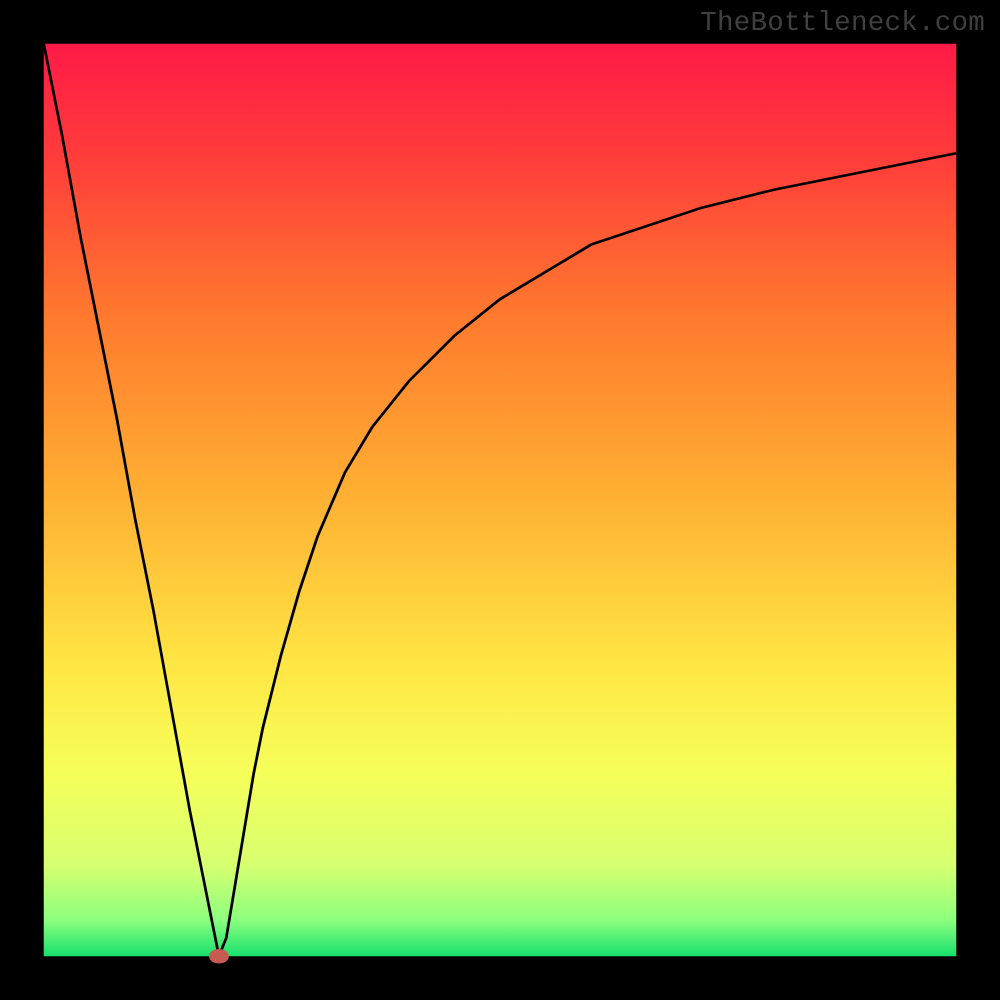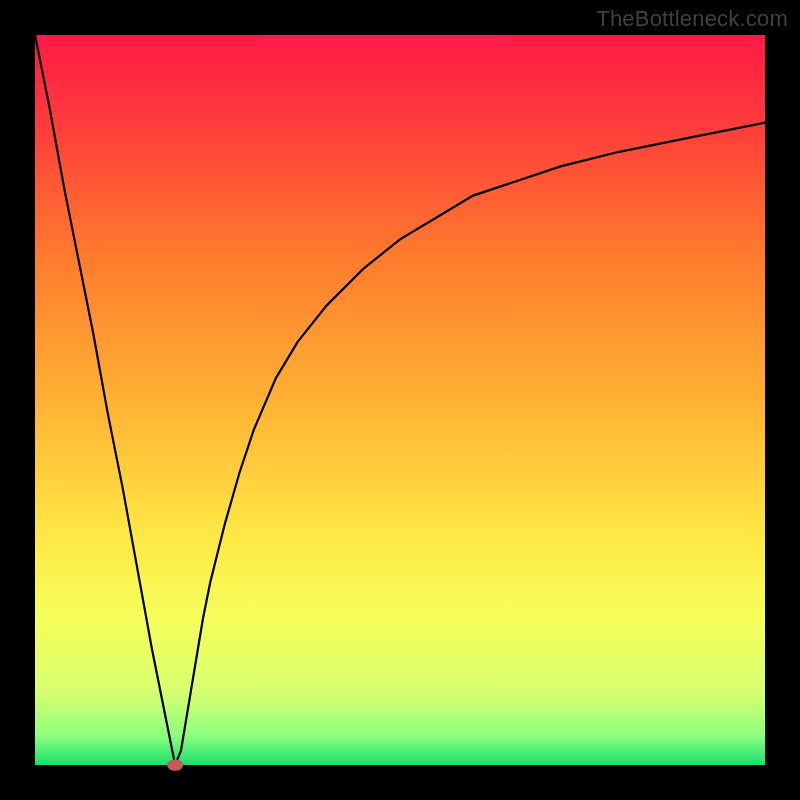--- a/index.html
+++ b/index.html
@@ -11,20 +11,21 @@
     overflow: hidden;
     font-family: Arial, Helvetica, sans-serif;
   }
   .frame {
     position: absolute;
     top: 0;
     left: 0;
     width: 800px;
     height: 800px;
     background: #000000;
+    font-family: Liberation Mono, monospace;
   }
   .plot-area {
     position: absolute;
     top: 35px;
     left: 35px;
     width: 730px;
     height: 730px;
   }
   .gradient-bg {
     position: absolute;

